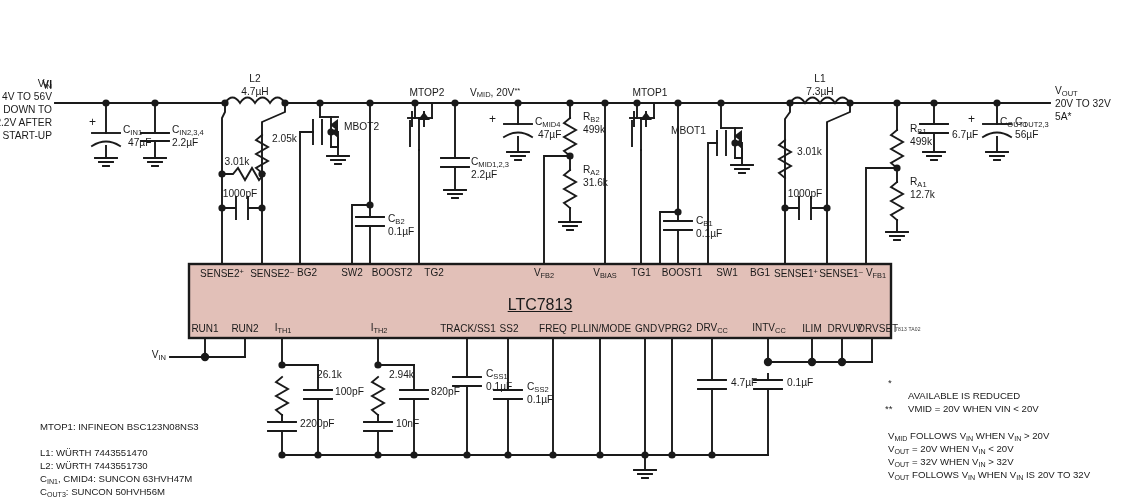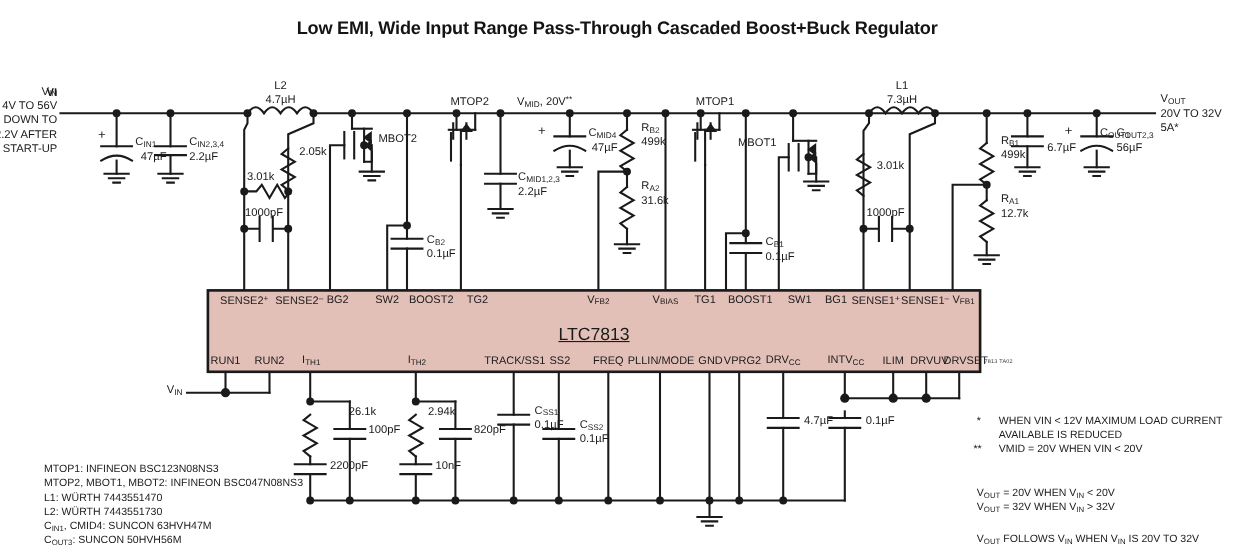--- a/index.html
+++ b/index.html
@@ -268,21 +268,20 @@
         <circle cx="672" cy="455" r="3.6"></circle>
     <circle cx="712" cy="455" r="3.6"></circle>
     <circle cx="768" cy="362" r="4.2"></circle>
         <circle cx="812" cy="362" r="4.2"></circle>
     <circle cx="842" cy="362" r="4.2"></circle>
   </g>
 
   <rect id="ic-body" x="189" y="264" width="702" height="74" fill="#e2c0b8" stroke="#1a1a1a" stroke-width="2.4"></rect>
 </svg>
 
-<div class="t title ctr" style="left:561px;top:18px;">Low EMI, Wide Input Range Pass-Through Cascaded Boost+Buck Regulator</div>
 
 <div class="t lbl rgt" style="left:52px;top:80px;"><b>V</b><span style="font-weight:bold">I</span></div>
 <div class="t lbl rgt" style="left:52px;top:79px;">V<sub>IN</sub></div>
 <div class="t lbl rgt" style="left:52px;top:92px;">4V TO 56V</div>
 <div class="t lbl rgt" style="left:52px;top:105px;">DOWN TO</div>
 <div class="t lbl rgt" style="left:52px;top:118px;">2.2V AFTER</div>
 <div class="t lbl rgt" style="left:52px;top:131px;">START-UP</div>
 
 <div class="t lbl" style="left:89px;top:116px;font-size:12px;">+</div>
 <div class="t lbl" style="left:123px;top:125px;">C<sub>IN1</sub></div>
@@ -386,29 +385,28 @@
 
 <div class="t lbl" style="left:486px;top:369px;">C<sub>SS1</sub></div>
 <div class="t lbl" style="left:486px;top:382px;">0.1µF</div>
 <div class="t lbl" style="left:527px;top:382px;text-align:center;">C<sub>SS2</sub></div>
 <div class="t lbl" style="left:527px;top:395px;">0.1µF</div>
 
 <div class="t lbl" style="left:731px;top:378px;">4.7µF</div>
 <div class="t lbl" style="left:787px;top:378px;">0.1µF</div>
 
 <div class="t note" style="left:40px;top:421px;">MTOP1: INFINEON BSC123N08NS3</div>
-<div class="t note" style="left:40px;top:434px;">MTOP2, MBOT1, MBOT2: INFINEON BSC047N08NS3</div>
 <div class="t note" style="left:40px;top:447px;">L1: WÜRTH 7443551470</div>
 <div class="t note" style="left:40px;top:460px;">L2: WÜRTH 7443551730</div>
 <div class="t note" style="left:40px;top:473px;">C<sub>IN1</sub>, CMID4: SUNCON 63HVH47M</div>
 <div class="t note" style="left:40px;top:486px;">C<sub>OUT3</sub>: SUNCON 50HVH56M</div>
 
 <div class="t note" style="left:888px;top:377px;">*</div>
-<div class="t note" style="left:908px;top:377px;">WHEN VIN &lt; 12V MAXIMUM LOAD CURRENT</div>
 <div class="t note" style="left:908px;top:390px;">AVAILABLE IS REDUCED</div>
 <div class="t note" style="left:885px;top:403px;">**</div>
 <div class="t note" style="left:908px;top:403px;">VMID = 20V WHEN VIN &lt; 20V</div>
 
+<div class="t note" style="left:888px;top:430px;">V<sub>MID</sub> FOLLOWS V<sub>IN</sub> WHEN V<sub>IN</sub> &gt; 20V</div>
 <div class="t note" style="left:888px;top:443px;">V<sub>OUT</sub> = 20V WHEN V<sub>IN</sub> &lt; 20V</div>
 <div class="t note" style="left:888px;top:456px;">V<sub>OUT</sub> = 32V WHEN V<sub>IN</sub> &gt; 32V</div>
-<div class="t note" style="left:888px;top:469px;margin-top:16px;">V<sub>OUT</sub> FOLLOWS V<sub>IN</sub> WHEN V<sub>IN</sub> IS 20V TO 32V</div>
+<div class="t note" style="left:888px;top:469px;">V<sub>OUT</sub> FOLLOWS V<sub>IN</sub> WHEN V<sub>IN</sub> IS 20V TO 32V</div>
 
 </div>
 
 </body></html>

